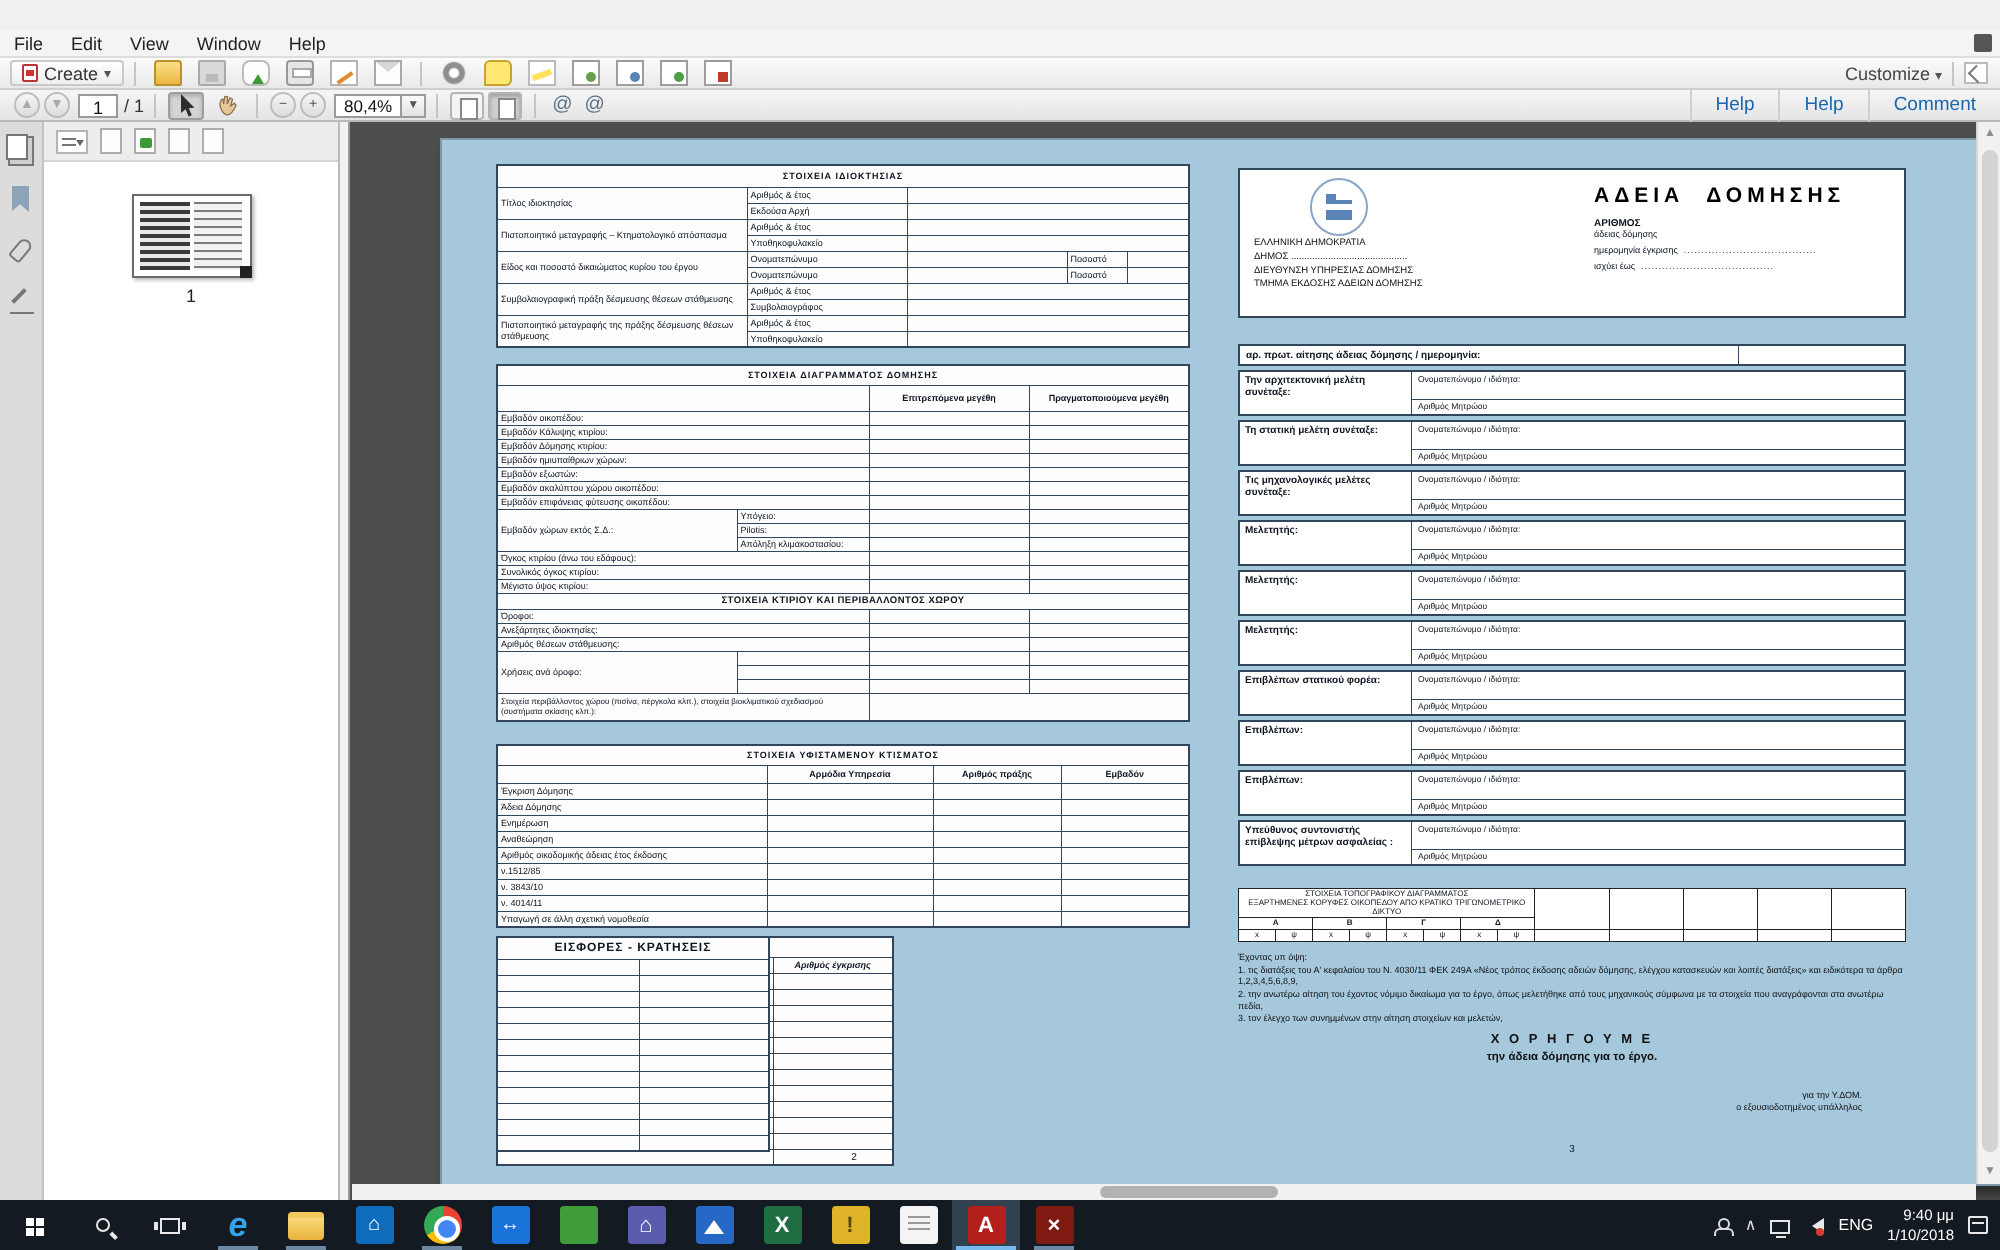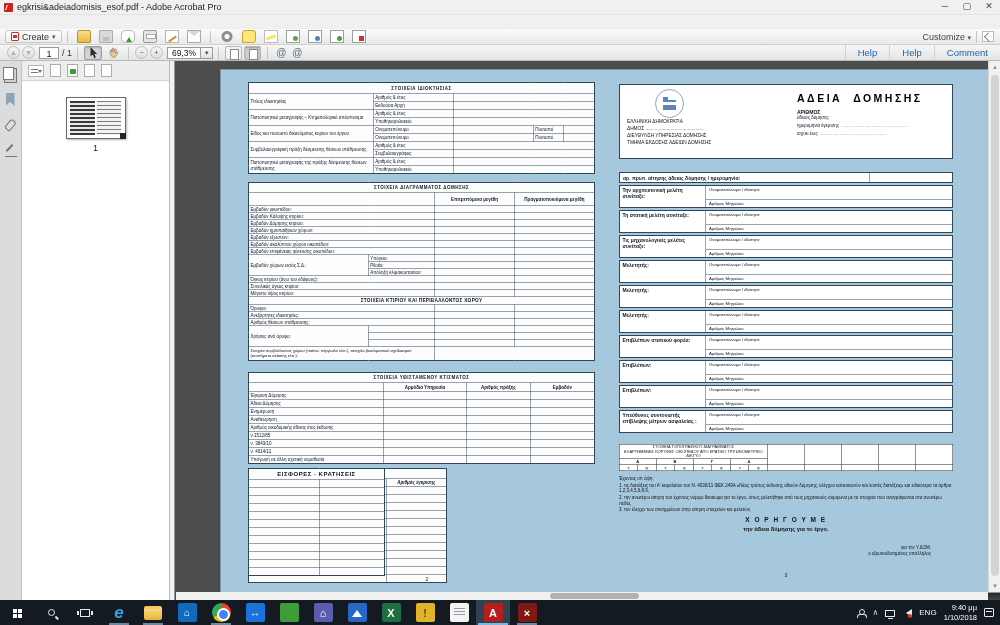--- a/index.html
+++ b/index.html
@@ -201,30 +201,31 @@
   .tk-vol::after{content:"";position:absolute;left:2px;top:1px;width:4px;height:4px;border-radius:50%;background:#d23b2e;}
   .clock{font-size:7.5px;line-height:1.3;text-align:right;}
   .tk-notif{width:10px;height:9px;border:1px solid #e8e8e8;border-radius:1px;position:relative;}
   .tk-notif::after{content:"";position:absolute;left:1px;top:2px;width:6px;height:1px;background:#e8e8e8;}
 </style>
 </head>
 <body>
 
 <div class="screen">
 
-  <div class="titlebar">
-    <span class="acro-ico"></span>
-    <span>egkrisi&amp;adeiadomisis_esof.pdf - Adobe Acrobat Pro</span>
-    <div class="winbtns">
-      <span class="winbtn">─</span>
-      <span class="winbtn">▢</span>
-      <span class="winbtn">✕</span>
-    </div>
+
+  <div class="menubar">
+    <span id="menu-items" style="display:flex;">
+        <span class="mitem">File</span>
+        <span class="mitem">Edit</span>
+        <span class="mitem">View</span>
+        <span class="mitem">Window</span>
+        <span class="mitem">Help</span>
+      </span>
+    <span class="mclose"></span>
   </div>
-
 
   <div class="tb1">
     <span class="createbtn">
       <span class="pdfbadge"></span>
       <span>Create</span>
       <span class="caret">▾</span>
     </span>
     <span class="vsep"></span>
     <span id="tb1-g1" style="display:flex;align-items:center;">
         <span class="tbi ic-open-folder"></span>
@@ -263,21 +264,21 @@
         </svg>
     </span>
     <span class="toolbtn">
       <svg width="11" height="11" viewBox="0 0 11 11">
           <path d="M2 6 Q2 2.4 3.5 2.6 L3.8 5 L4.4 1.2 L5.8 1.4 L5.6 5 L7 1.9 L8.3 2.6 L7.3 6 L9.2 4.6 L10 5.7 Q8 10.4 5.4 10.4 Q3.2 10 2 6 Z" fill="#e9c79c" stroke="#8a6d4a" stroke-width="0.6"></path>
         </svg>
     </span>
     <span class="vsep"></span>
     <span class="circbtn" style="color:#555;">−</span>
     <span class="circbtn" style="color:#555;">+</span>
-    <span class="zoombox">69,3%</span>
+    <span class="zoombox">80,4%</span>
     <span class="zoomdrop">▼</span>
     <span class="vsep"></span>
     <span class="viewbtn"></span>
     <span class="viewbtn pressed"></span>
     <span class="vsep"></span>
     <span class="swirl">@</span>
     <span class="swirl">@</span>
     <div class="tb2right">
       <span class="bluelink">Help</span>
       <span class="bluelink">Help</span>

